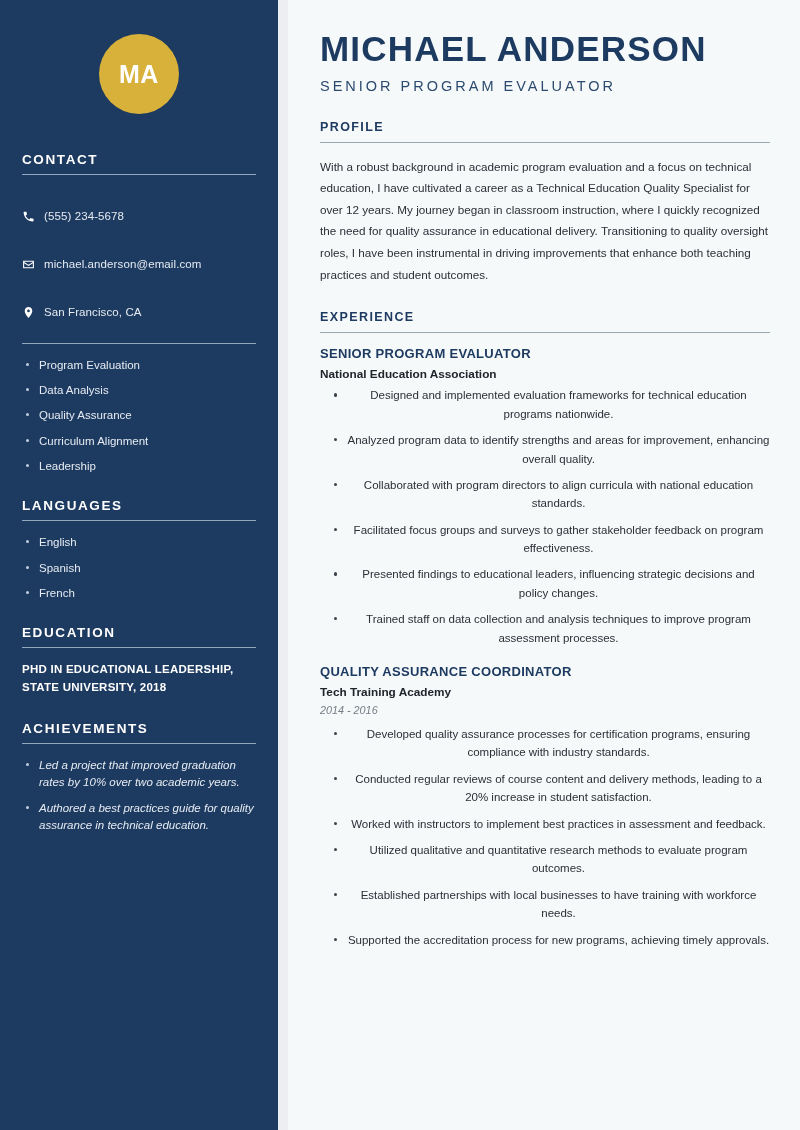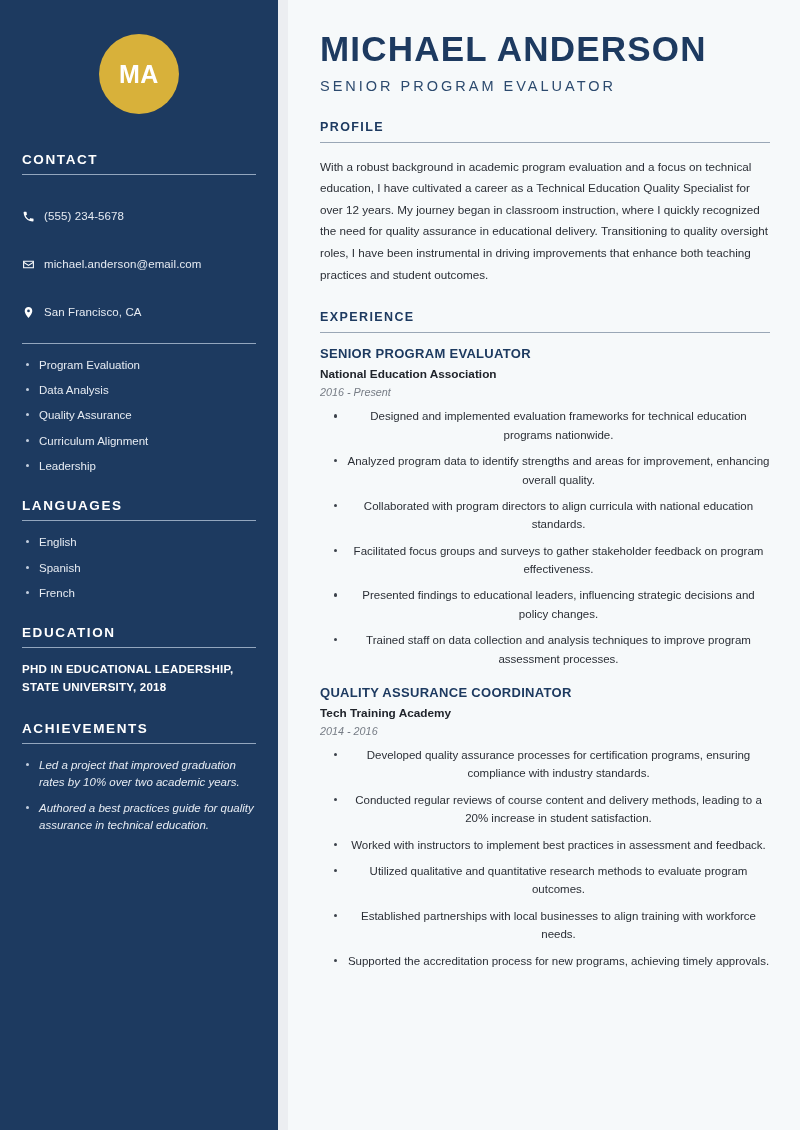--- a/index.html
+++ b/index.html
@@ -293,40 +293,39 @@
       <p class="profile-text">With a robust background in academic program evaluation and a focus on technical education, I have cultivated a career as a Technical Education Quality Specialist for over 12 years. My journey began in classroom instruction, where I quickly recognized the need for quality assurance in educational delivery. Transitioning to quality oversight roles, I have been instrumental in driving improvements that enhance both teaching practices and student outcomes.</p>
     </section>
 
     <section>
       <div class="main-heading">EXPERIENCE</div>
       <div class="main-rule"></div>
       <div id="experience-entries">
           <div class="exp-entry">
             <div class="exp-title">SENIOR PROGRAM EVALUATOR</div>
             <div class="exp-company">National Education Association</div>
-            <div class="exp-dates">2016 - Present</div>
             <ul class="exp-list">
               <li>Designed and implemented evaluation frameworks for technical education programs nationwide.</li>
               <li>Analyzed program data to identify strengths and areas for improvement, enhancing overall quality.</li>
               <li>Collaborated with program directors to align curricula with national education standards.</li>
               <li>Facilitated focus groups and surveys to gather stakeholder feedback on program effectiveness.</li>
               <li>Presented findings to educational leaders, influencing strategic decisions and policy changes.</li>
               <li>Trained staff on data collection and analysis techniques to improve program assessment processes.</li>
             </ul>
           </div>
           <div class="exp-entry">
             <div class="exp-title">QUALITY ASSURANCE COORDINATOR</div>
             <div class="exp-company">Tech Training Academy</div>
             <div class="exp-dates">2014 - 2016</div>
             <ul class="exp-list">
               <li>Developed quality assurance processes for certification programs, ensuring compliance with industry standards.</li>
               <li>Conducted regular reviews of course content and delivery methods, leading to a 20% increase in student satisfaction.</li>
               <li>Worked with instructors to implement best practices in assessment and feedback.</li>
               <li>Utilized qualitative and quantitative research methods to evaluate program outcomes.</li>
-              <li>Established partnerships with local businesses to align training with workforce needs.</li>
+              <li>Established partnerships with local businesses to have training with workforce needs.</li>
               <li>Supported the accreditation process for new programs, achieving timely approvals.</li>
             </ul>
           </div>
         </div>
     </section>
 
   </main>
 </div>
 
 </body></html>

